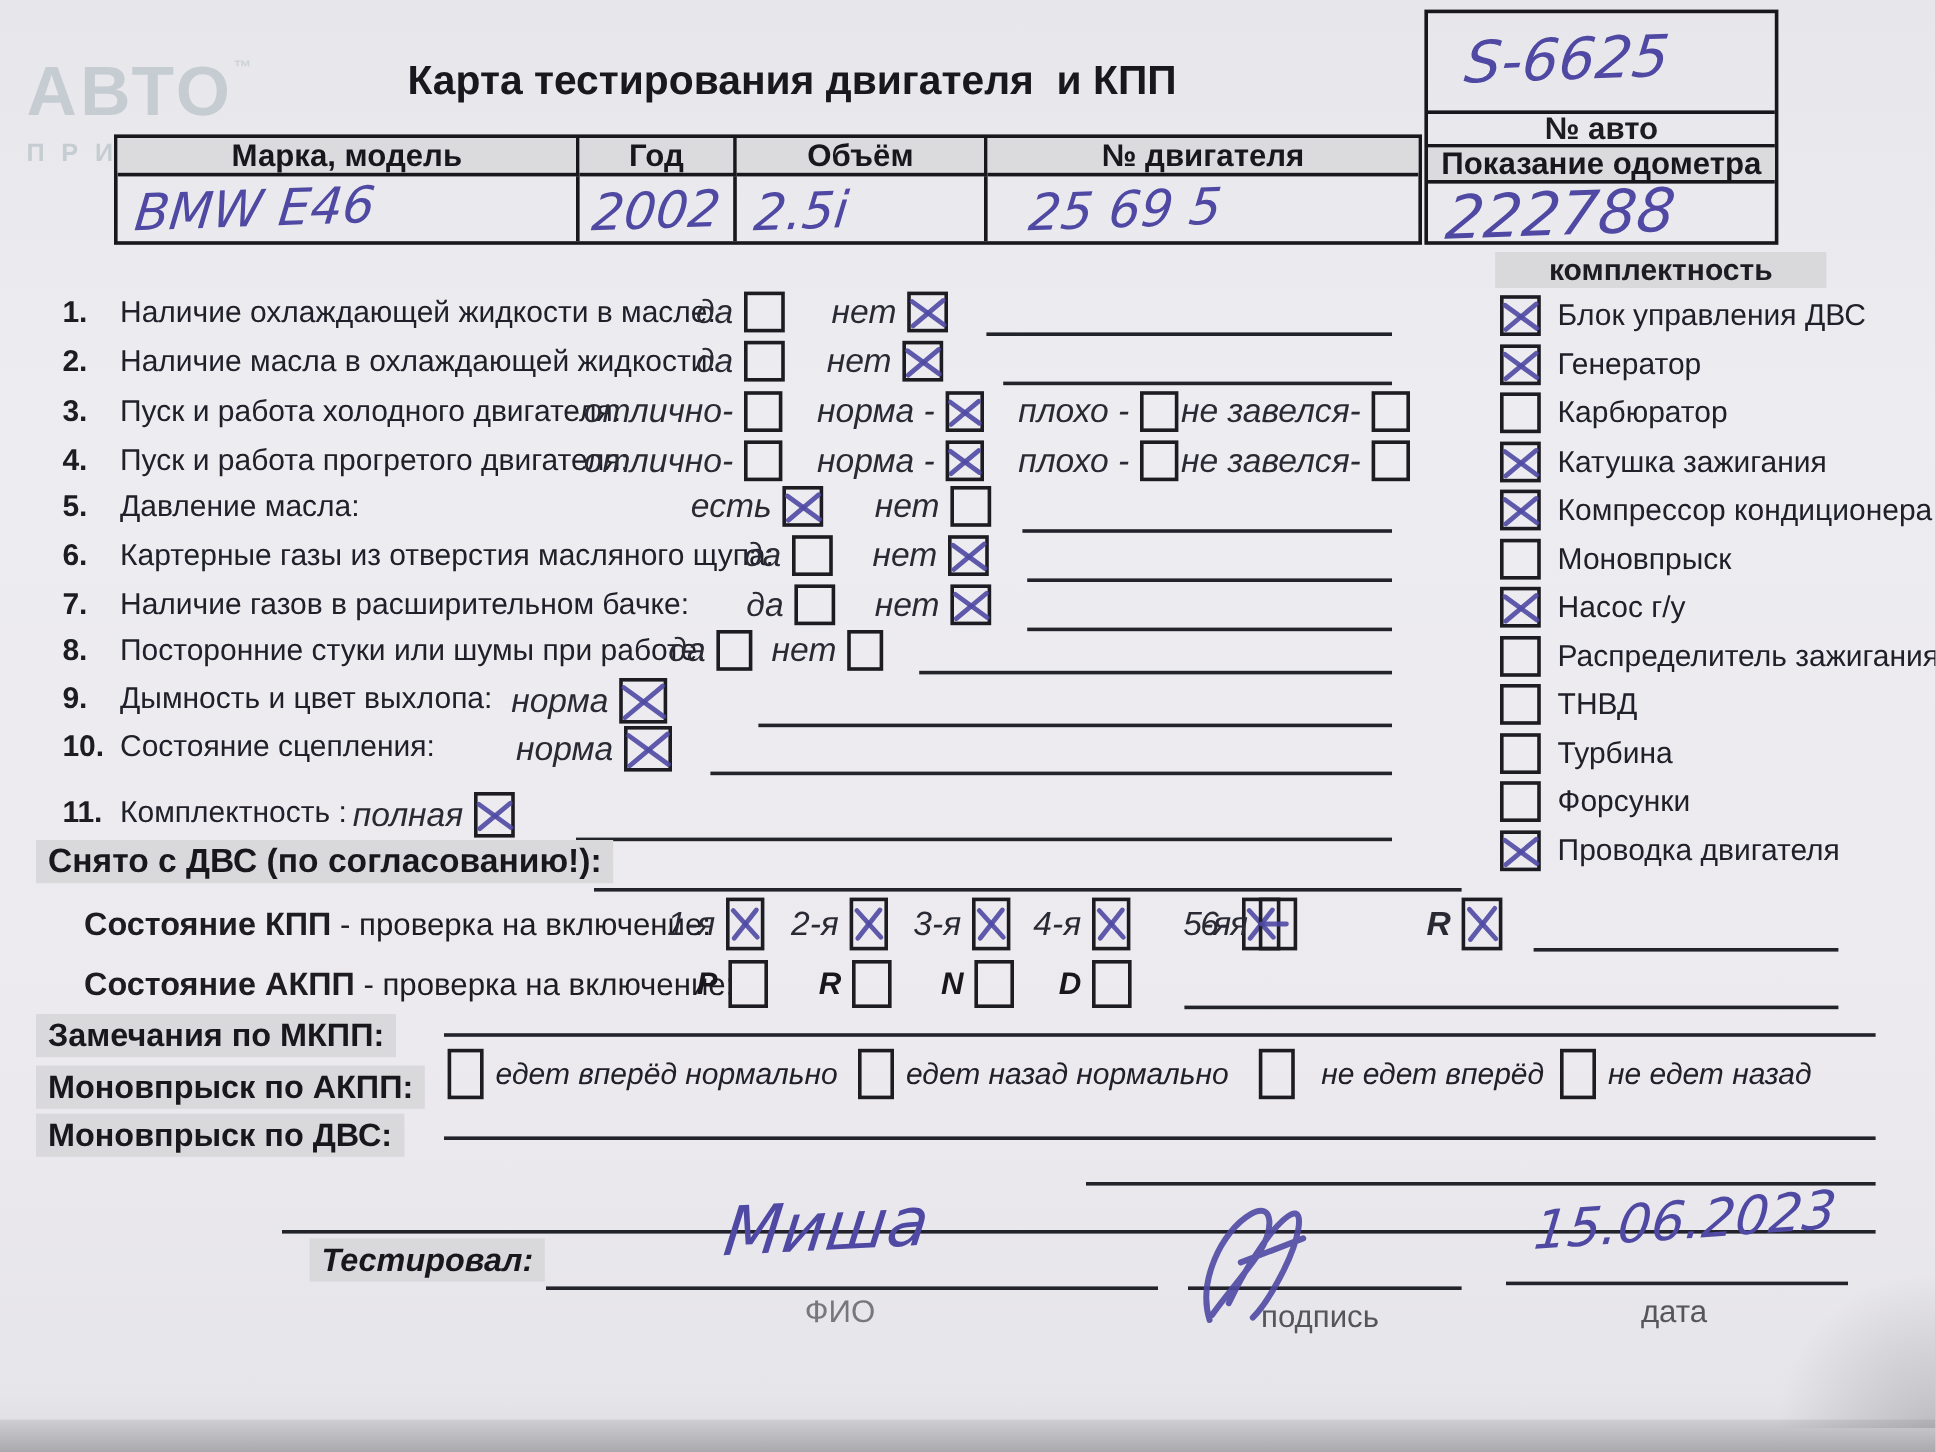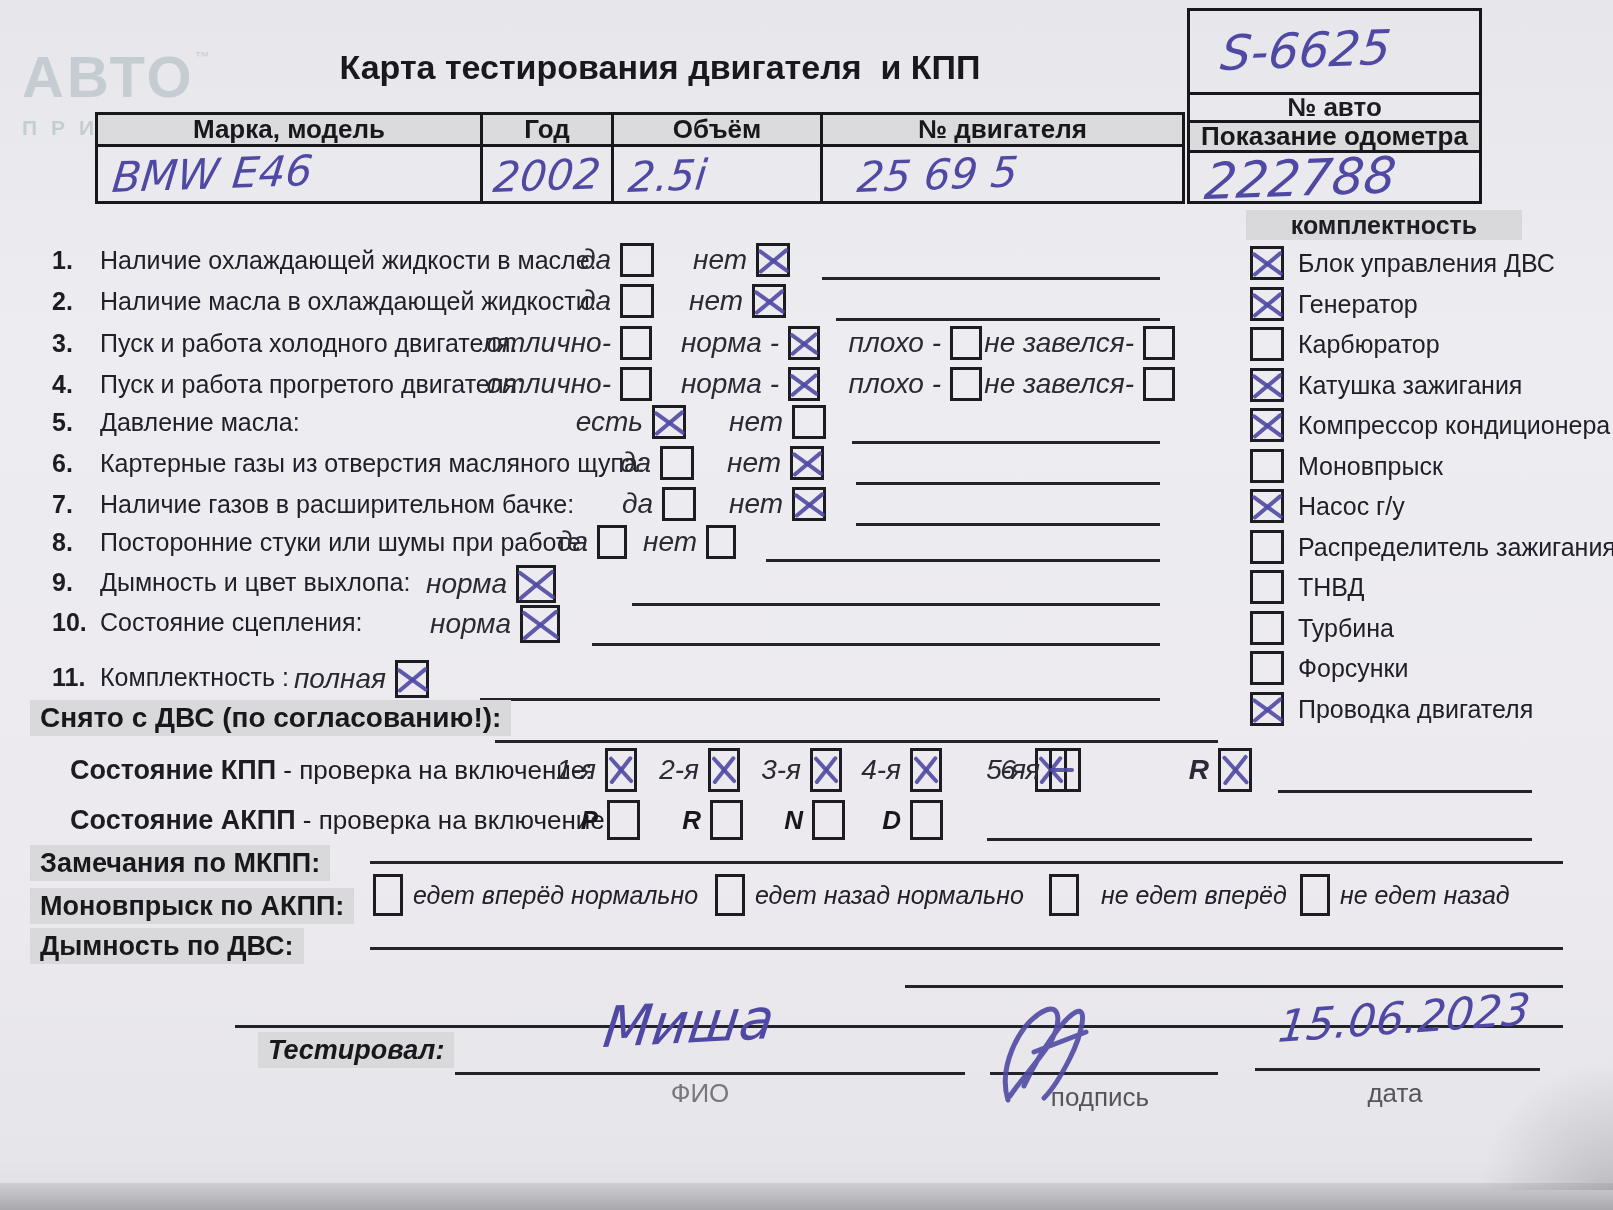--- a/index.html
+++ b/index.html
@@ -359,21 +359,21 @@
   <span class="eq-row" style="left:1049px;top:0;gap:22px;">
         <span class="cb" style="width:30px;height:42px;"></span>
         <i class="eq-label" style="font-style:italic;font-size:25px;">не едет вперёд</i>
       </span>
   <span class="eq-row" style="left:1300px;top:0;gap:10px;">
         <span class="cb" style="width:30px;height:42px;"></span>
         <i class="eq-label" style="font-style:italic;font-size:25px;">не едет назад</i>
       </span>
 </div>
 
-<div class="seclabel graybg" style="left:30px;top:928px;">Дымность по ДВС:</div>
+<div class="seclabel graybg" style="left:30px;top:928px;">Моновпрыск по ДВС:</div>
 <span class="fill" style="left:370px;width:1193px;top:947px;"></span>
 
 <span class="fill" style="left:905px;width:658px;top:985px;"></span>
 <span class="fill" style="left:235px;width:1328px;top:1025px;"></span>
 
 <div class="seclabel graybg" style="left:258px;top:1032px;font-style:italic;">Тестировал:</div>
 <span class="fill" style="left:455px;width:510px;top:1072px;"></span>
 <div class="hand abs" style="left:545px;top:998px;width:280px;font-size:56px;text-align:center;transform:rotate(-3deg) skewX(-10deg);">Миша</div>
 <div class="caption" style="left:600px;top:1078px;width:200px;color:#77777d;">ФИО</div>
 

